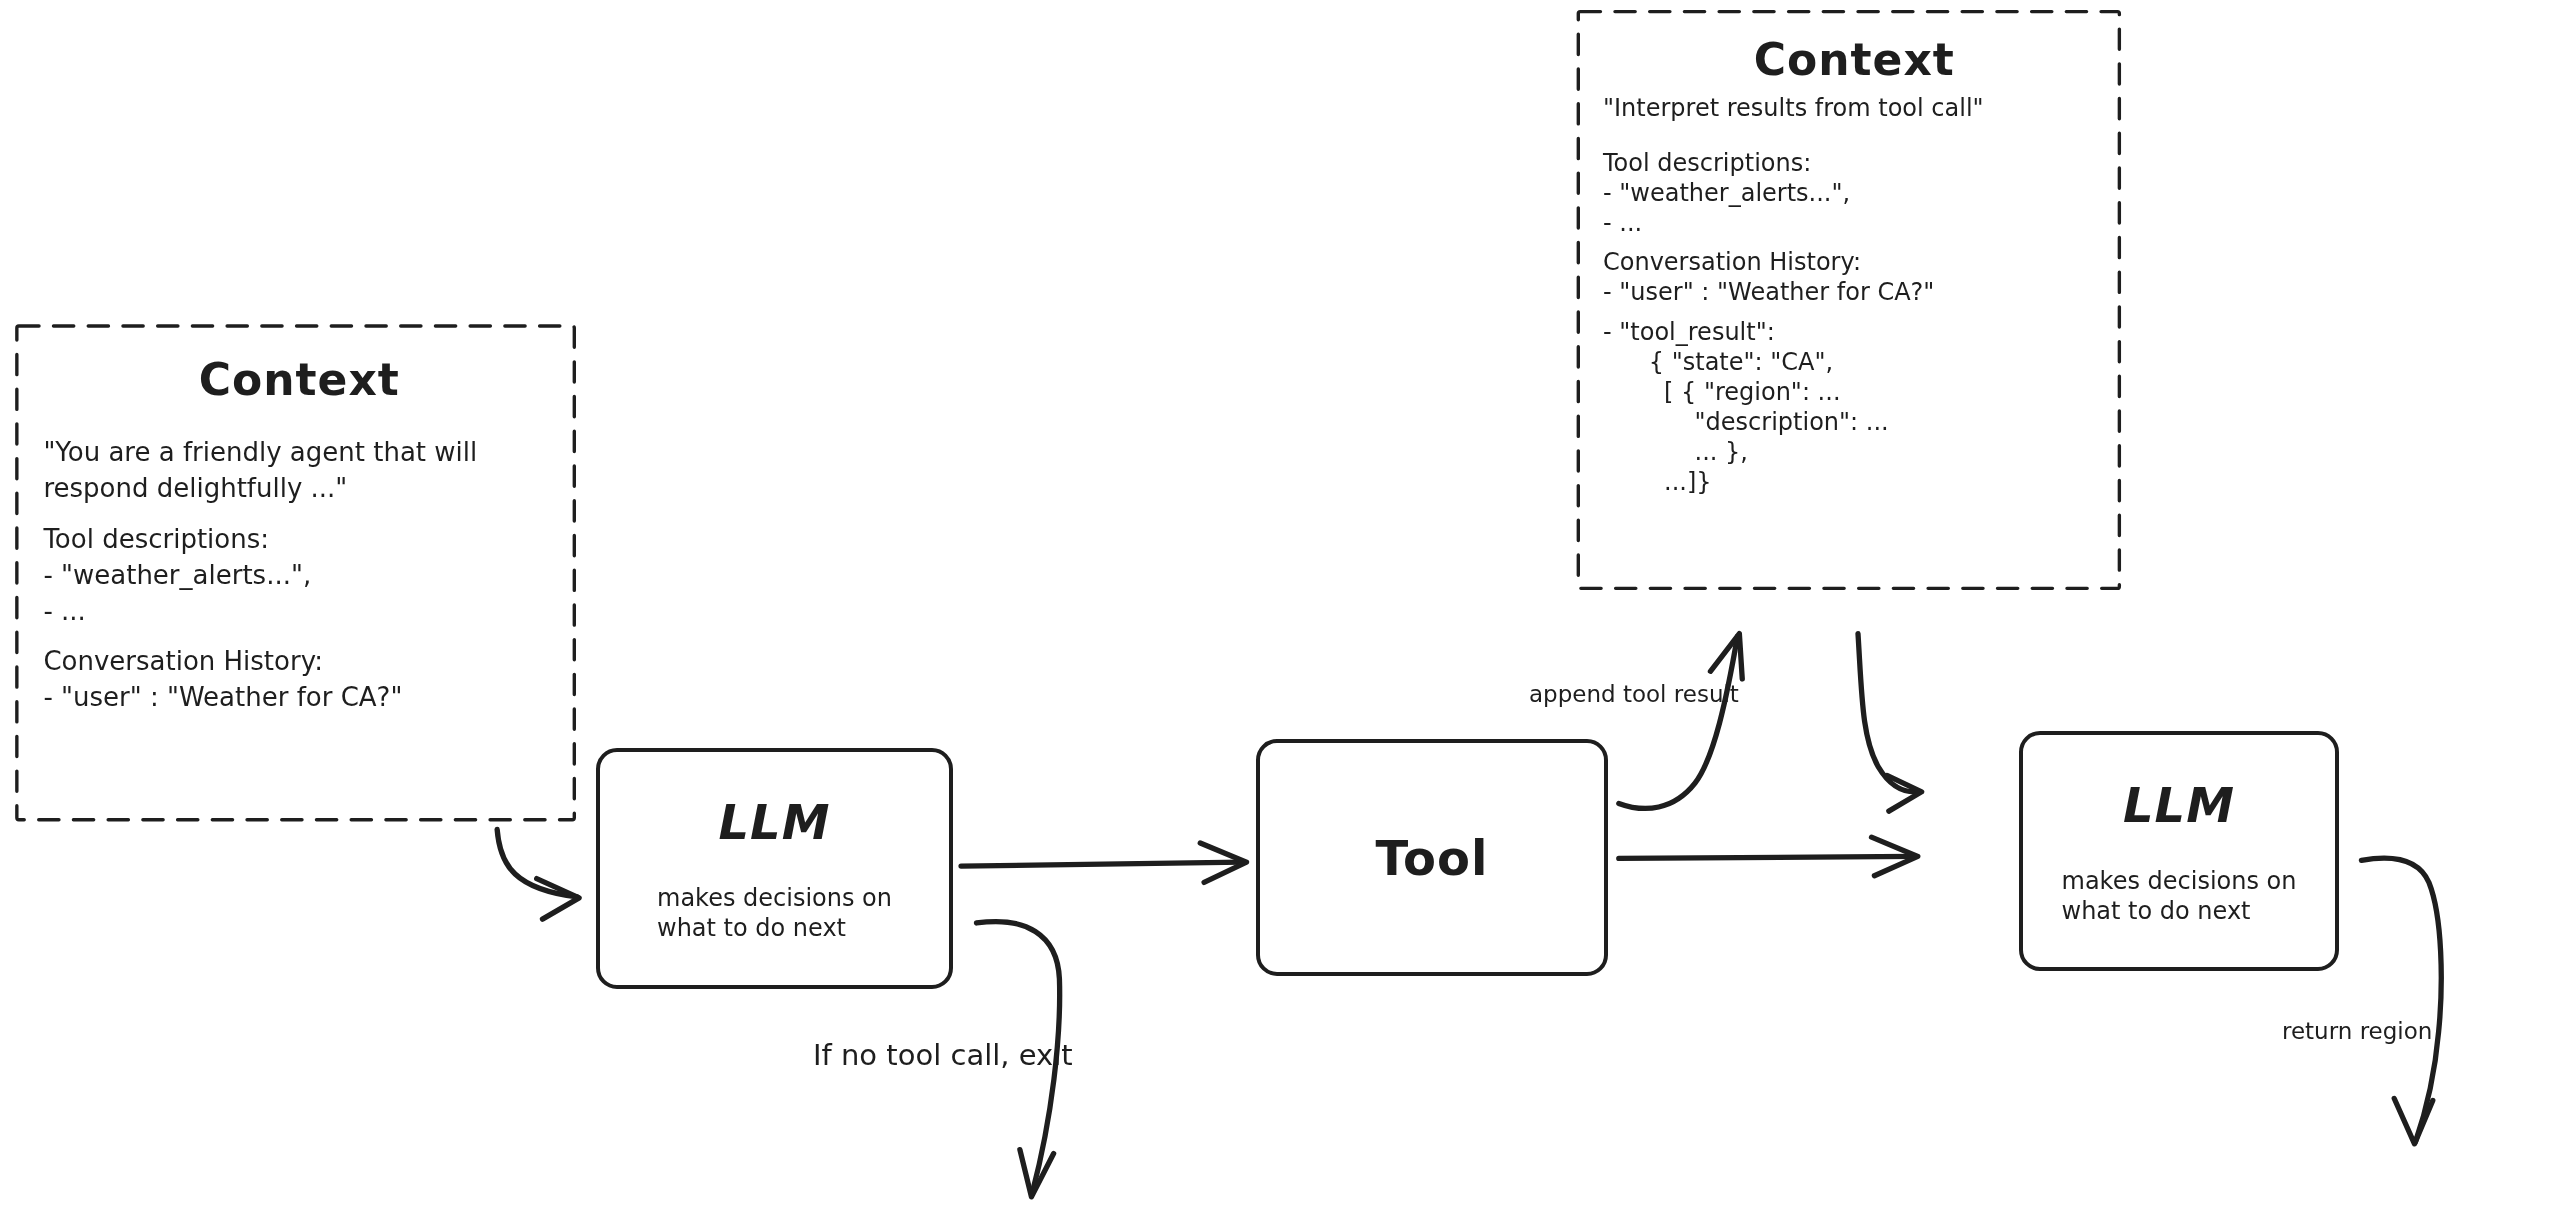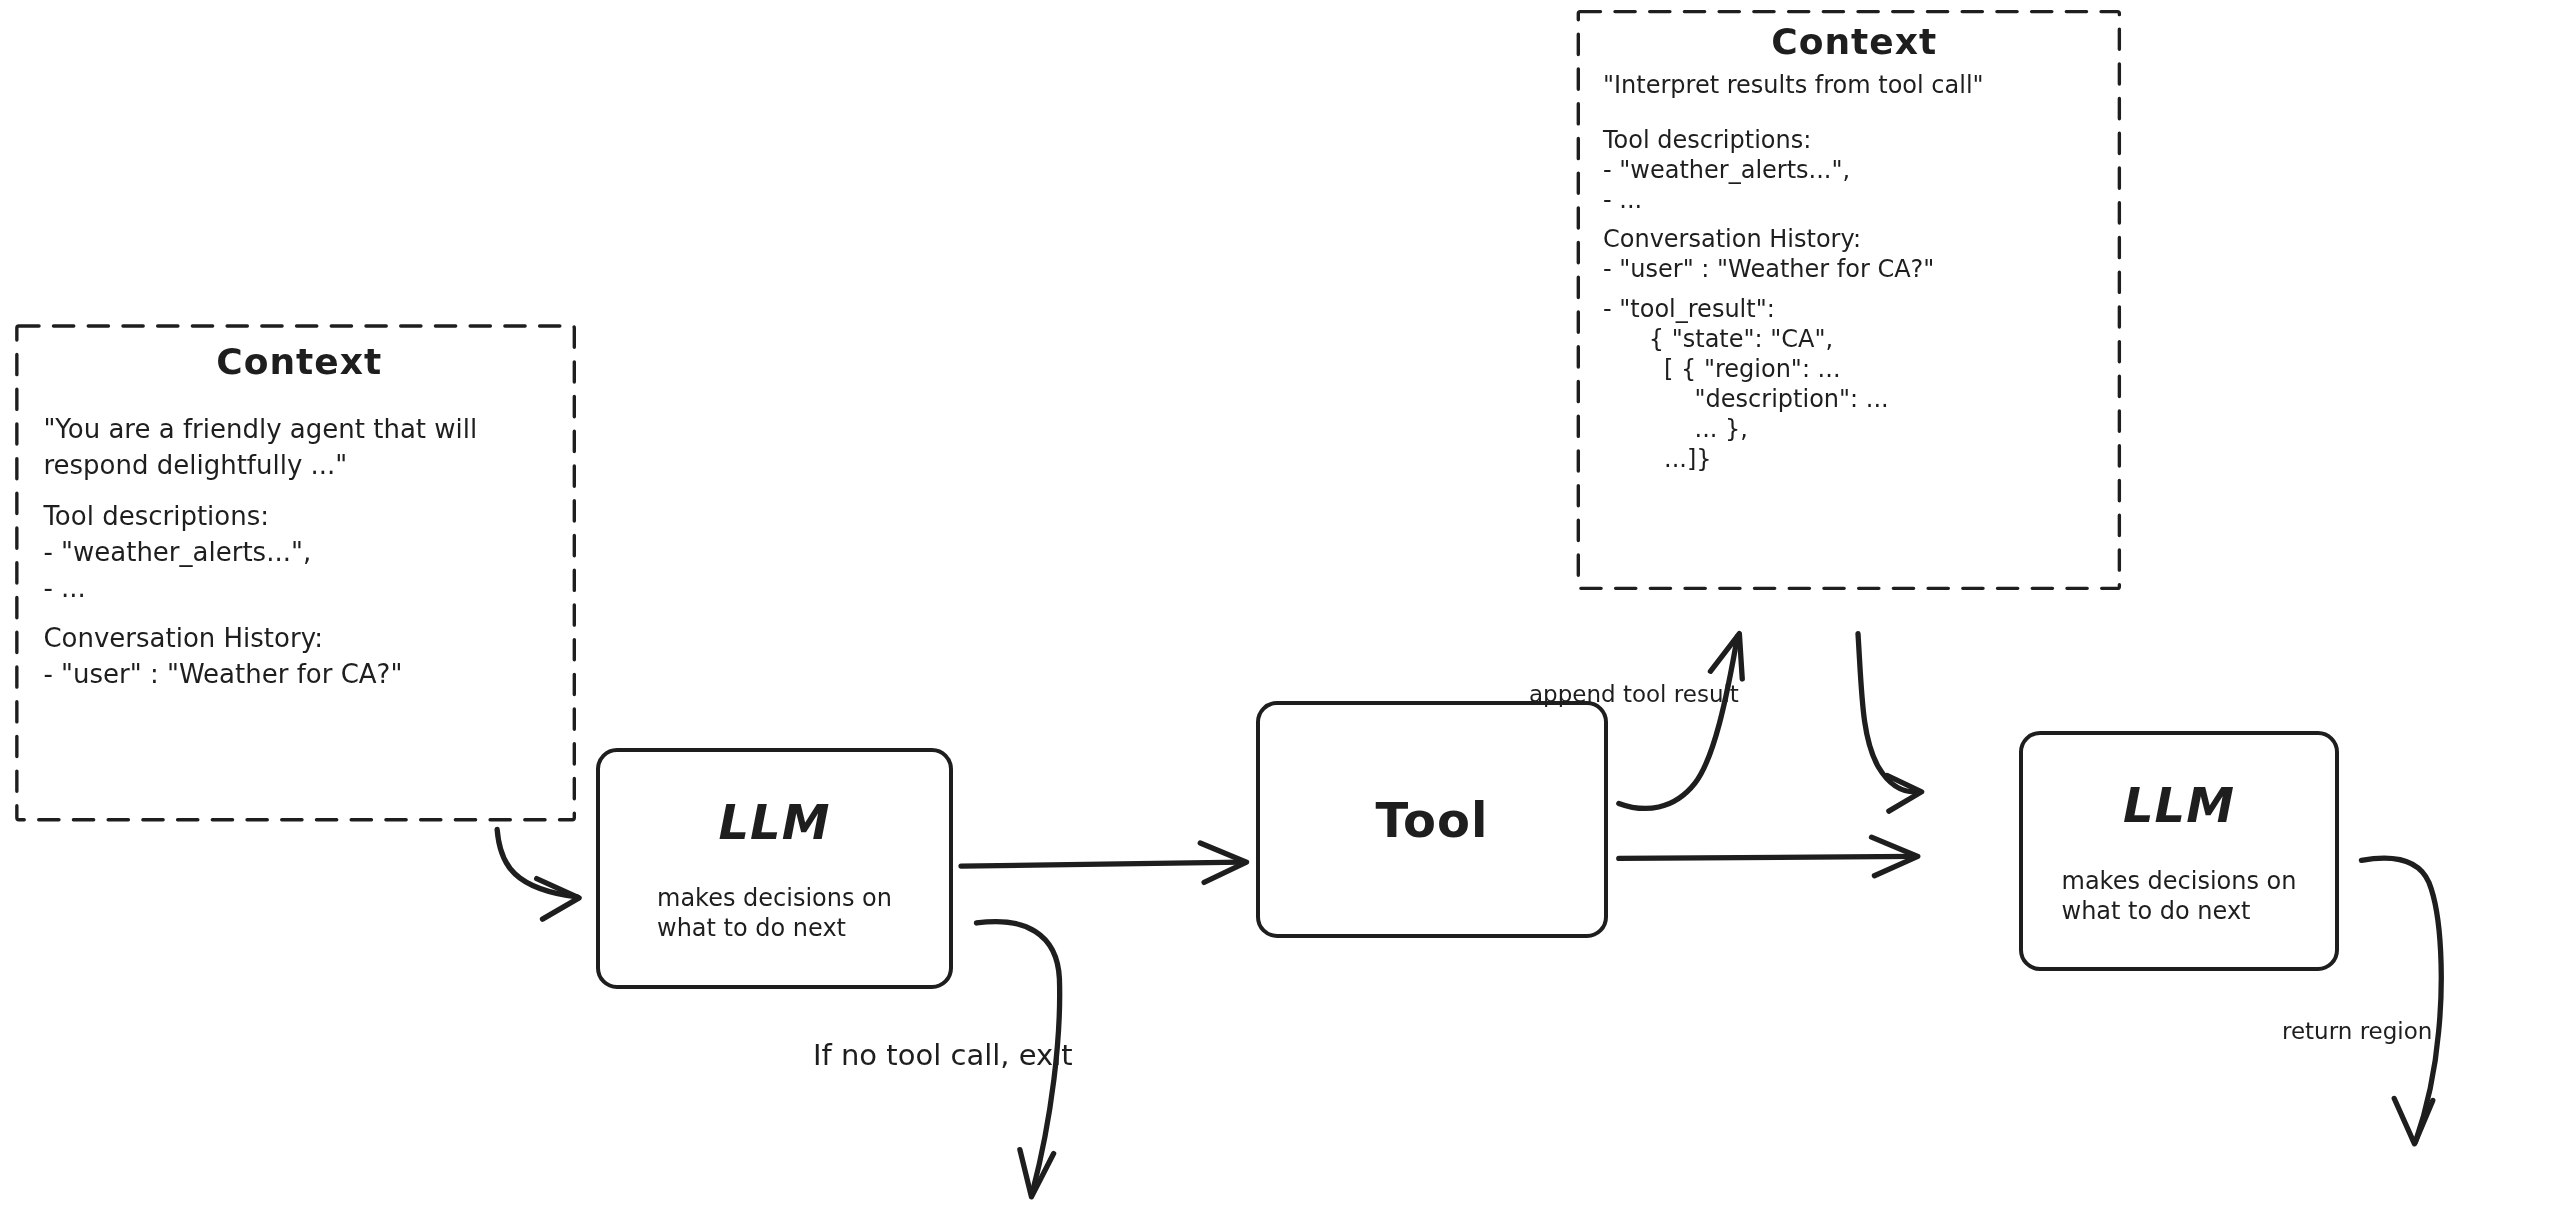--- a/index.html
+++ b/index.html
@@ -30,24 +30,25 @@
   }
   #connectors path { stroke-width: 5.5px; }
   #connectors rect { stroke-width: 3.5px; stroke-dasharray: 21 15; }
 
   
   .ctx {
     position: absolute;
     box-sizing: border-box;
   }
   .ctx-title {
-    font-size: 36px;
+    font-size: 44px;
     font-weight: 700;
     text-align: center;
     letter-spacing: 1px;
+    margin-top: 13px;
   }
   .ctx-body .line {
     white-space: pre;
   }
   #ctx-left { left: 16.4px; top: 326px; width: 558px; height: 494px; padding: 15.4px 19.3px 0 27px; }
   #ctx-left .ctx-body { margin-top: 29px; }
   #ctx-left .line { font-size: 26px; line-height: 36px; }
   #ctx-left .para { margin-bottom: 14.5px; }
 
   #ctx-right { left: 1578px; top: 11.6px; width: 541px; height: 577px; padding: 9.6px 13.5px 0 25px; }
@@ -76,21 +77,21 @@
   }
   .node-title.slanted { font-style: italic; }
   .node-sub {
     margin-top: 33px;
     display: inline-block;
     text-align: left;
     font-size: 24px;
     line-height: 30px;
   }
   #node-llm1 { left: 596px; top: 748px; width: 357px; height: 241px; }
-  #node-tool { left: 1256px; top: 701px; width: 352px; height: 237px; }
+  #node-tool { left: 1256px; top: 739px; width: 352px; height: 237px; }
   #node-llm2 { left: 2019px; top: 731px; width: 320px; height: 240px; }
 
   
   .edge-label {
     position: absolute;
     white-space: nowrap;
     text-align: center;
   }
   #label-append { left: 1529px; top: 681px; font-size: 23px; }
   #label-exit   { left: 813px;  top: 1038px; font-size: 29px; }

